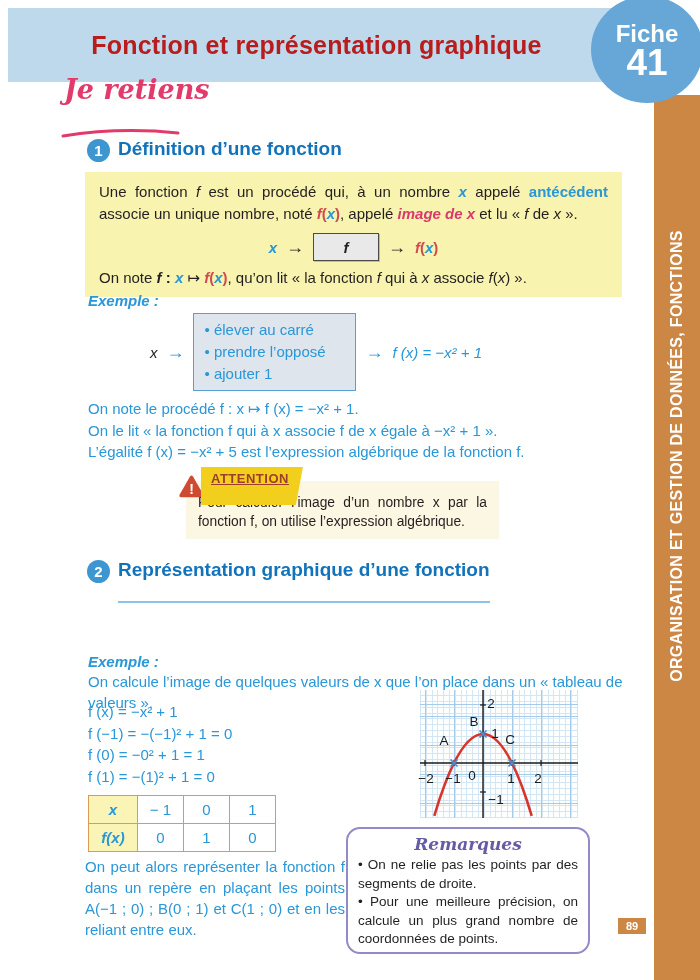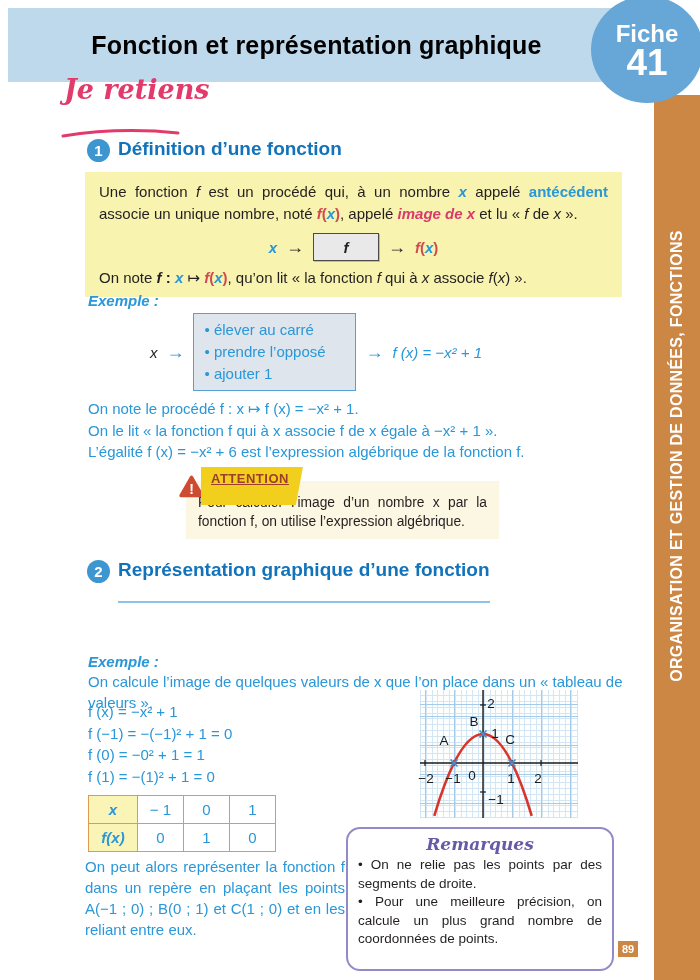--- a/index.html
+++ b/index.html
@@ -3,21 +3,21 @@
 <meta charset="utf-8">
 <style>
   * { margin:0; padding:0; box-sizing:border-box; }
   html,body { width:700px; height:980px; }
   body { font-family:"Liberation Sans", sans-serif; background:#ffffff; color:#231f20; }
   .page { position:relative; width:700px; height:980px; background:#fff; overflow:hidden; }
 
   
   .header-band { position:absolute; left:8px; top:8px; width:617px; height:74px;
     background:#bed9ec; display:flex; align-items:center; justify-content:center; }
-  .page-title { color:#000000; font-weight:bold; font-size:25px; letter-spacing:0.2px; }
+  .page-title { color:#b91c1c; font-weight:bold; font-size:25px; letter-spacing:0.2px; }
   .fiche-badge { position:absolute; left:591px; top:-4px; width:112px; height:107px;
     background:#66a7d8; border-radius:50%; display:flex; flex-direction:column;
     align-items:center; justify-content:center; z-index:5; color:#fff; text-align:center; }
   .fiche-label { font-size:24px; font-weight:bold; line-height:20px; margin-top:6px;}
   .fiche-number { font-size:37px; font-weight:bold; line-height:38px; }
 
   
   .orange-band { position:absolute; left:654px; top:95px; width:46px; height:885px; background:#cd8745; }
   .vtext-wrap { position:absolute; left:654px; top:0; width:46px; height:912px;
     display:flex; align-items:center; justify-content:center; z-index:2; }
@@ -97,27 +97,27 @@
       repeating-linear-gradient(90deg,#d4e6f4 0 1px,transparent 1px 5.8px),
       repeating-linear-gradient(0deg,#d4e6f4 0 1px,transparent 1px 5.8px);
     background-position:5px 0,0 15px,0 0,0 0; }
   .glabel { position:absolute; transform:translate(-50%,-50%); font-size:13.5px;
     color:#1a1a1a; white-space:nowrap; }
 
   .conclusion { position:absolute; left:85px; top:856px; width:260px; color:#2997d8;
     font-size:15px; line-height:21px; text-align:justify; }
 
   
-  .remarks { position:absolute; left:346px; top:827px; width:268px; background:#fff;
-    border:2px solid #928bc8; border-radius:14px; padding:5px 10px 20px; }
+  .remarks { position:absolute; left:346px; top:827px; width:244px; background:#fff;
+    border:2px solid #928bc8; border-radius:14px; padding:5px 10px 3px; }
   .remarks-title { text-align:center; font-family:"DejaVu Serif", serif; font-style:italic;
     font-weight:bold; font-size:17px; color:#655ba7; margin-bottom:2px; }
   .remark-item { font-size:13.5px; line-height:18.5px; text-align:justify; }
 
-  .page-number { position:absolute; left:618px; top:941px; width:20px; height:16px;
+  .page-number { position:absolute; left:618px; top:918px; width:28px; height:16px;
     background:#cd8745; color:#fff; font-weight:bold; font-size:11px; display:flex;
     align-items:center; justify-content:center; }
 </style>
 </head>
 <body>
 
 <div class="page">
 
   <div class="header-band">
     <span class="page-title">Fonction et représentation graphique</span>
@@ -166,21 +166,21 @@
       <div class="process-step"><span>•</span> <span>prendre l’opposé</span></div>
       <div class="process-step"><span>•</span> <span>ajouter 1</span></div>
     </div>
     <span class="blue-arrow">→</span>
     <span class="process-output it">f (x) = −x² + 1</span>
   </div>
 
   <div class="prop-lines">
     <div>On note le procédé f : x ↦ f (x) = −x² + 1.</div>
     <div>On le lit « la fonction f qui à x associe f de x égale à −x² + 1 ».</div>
-    <div>L’égalité f (x) = −x² + 6 est l’expression algébrique de la fonction f.</div>
+    <div>L’égalité f (x) = −x² + 5 est l’expression algébrique de la fonction f.</div>
   </div>
 
   <div class="attention-box">
     <div class="attention-tag">
       <svg width="27" height="25" viewBox="0 0 27 25">
         <path d="M12,2.5 Q13.5,0.5 15,2.5 L25.3,20.5 Q26.6,23.3 23.6,23.3 L3.4,23.3 Q0.4,23.3 1.7,20.5 Z" fill="#ce4a31"></path>
         <text x="13.5" y="19.5" text-anchor="middle" font-size="14" font-weight="bold" fill="#ffffff" font-family="Liberation Sans, sans-serif">!</text>
       </svg>
       <span class="att-label">ATTENTION</span>
     </div>

